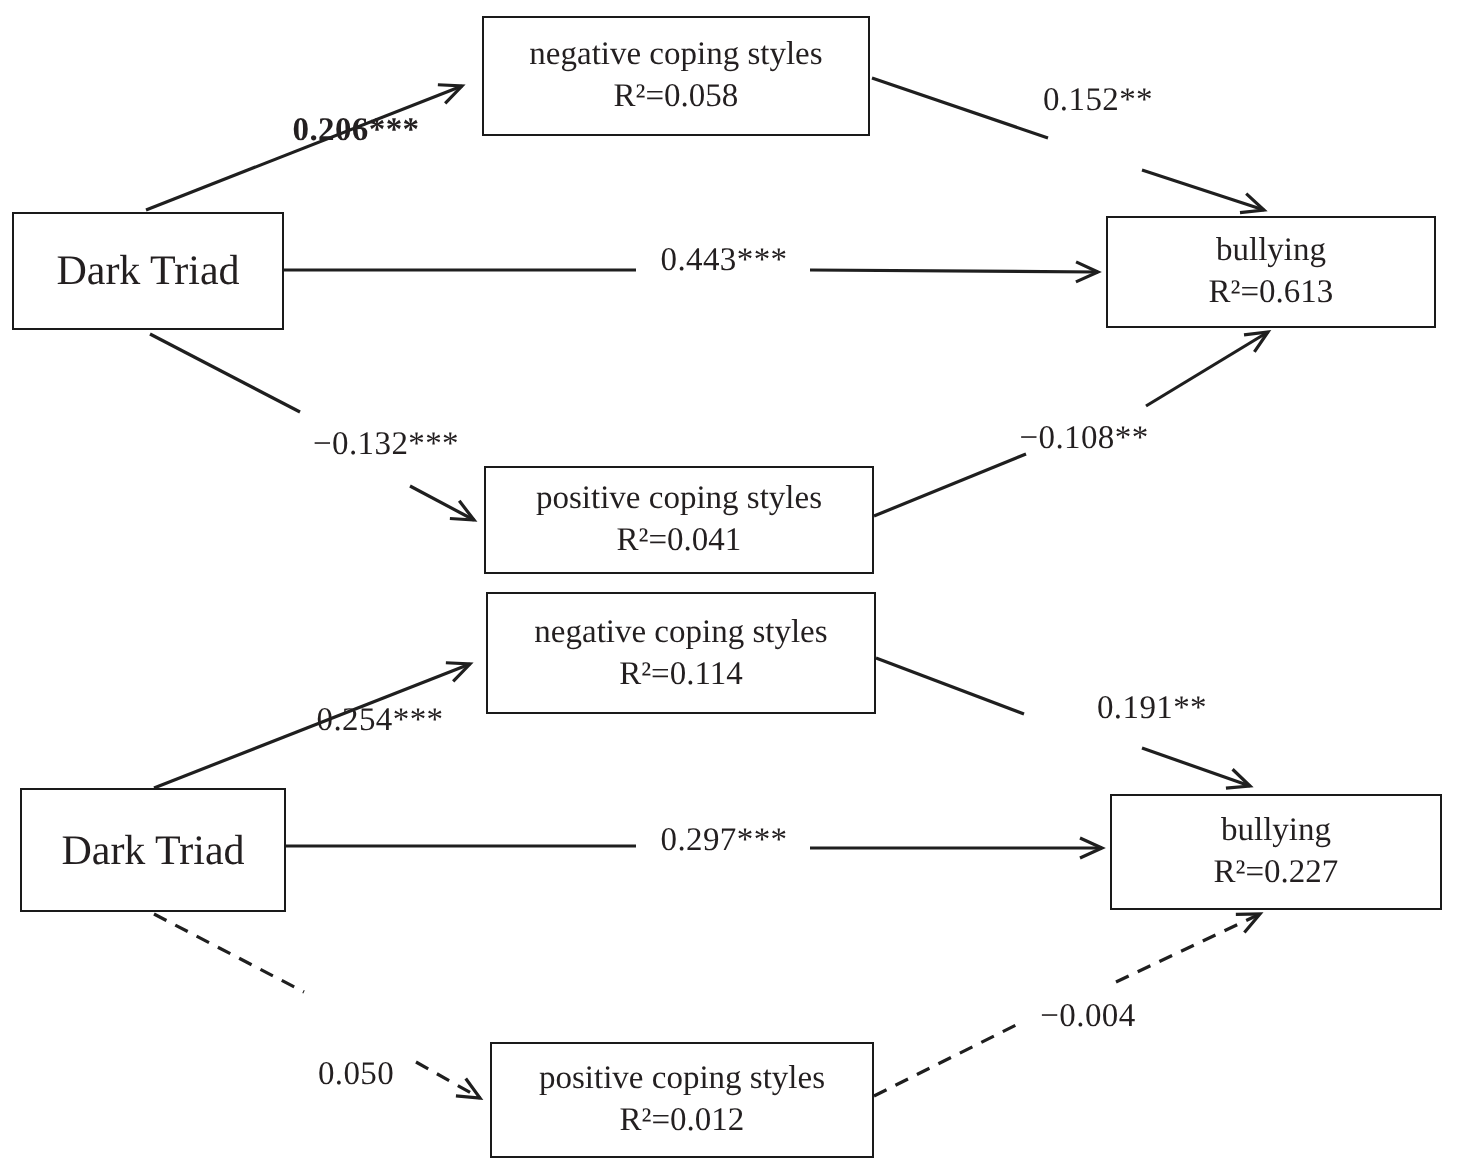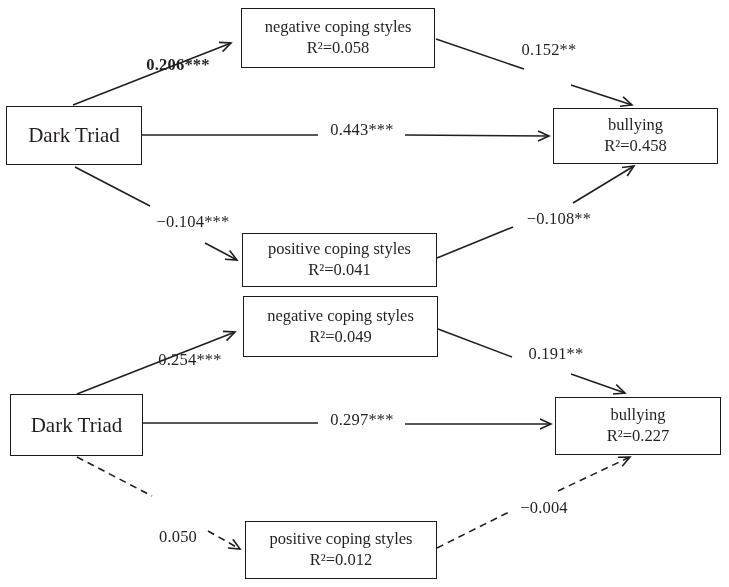--- a/index.html
+++ b/index.html
@@ -116,47 +116,47 @@
     <div>R²=0.058</div>
   </div>
 
   <div class="node" style="left:242px; top:233px; width:195px; height:54px;">
     <div>positive coping styles</div>
     <div>R²=0.041</div>
   </div>
 
   <div class="node" style="left:553px; top:108px; width:165px; height:56px;">
     <div>bullying</div>
-    <div>R²=0.458</div>
+    <div>R²=0.613</div>
   </div>
 
   <div class="node" style="left:10px; top:394px; width:133px; height:62px;">
     <div class="lg">Dark Triad</div>
   </div>
 
   <div class="node" style="left:243px; top:296px; width:195px; height:61px;">
     <div>negative coping styles</div>
-    <div>R²=0.049</div>
+    <div>R²=0.114</div>
   </div>
 
   <div class="node" style="left:245px; top:521px; width:192px; height:58px;">
     <div>positive coping styles</div>
     <div>R²=0.012</div>
   </div>
 
   <div class="node" style="left:555px; top:397px; width:166px; height:58px;">
     <div>bullying</div>
     <div>R²=0.227</div>
   </div>
 
   <div class="coef" style="left:178px; top:65px;font-weight:bold;">0.206***</div>
   <div class="coef" style="left:549px; top:50px;">0.152**</div>
   <div class="coef" style="left:362px; top:130px;">0.443***</div>
-  <div class="coef" style="left:193px; top:222px;">−0.104***</div>
-  <div class="coef" style="left:559px; top:219px;">−0.108**</div>
+  <div class="coef" style="left:193px; top:222px;">−0.132***</div>
+  <div class="coef" style="left:542px; top:219px;">−0.108**</div>
 
   <div class="coef" style="left:190px; top:360px;">0.254***</div>
-  <div class="coef" style="left:556px; top:354px;">0.191**</div>
+  <div class="coef" style="left:576px; top:354px;">0.191**</div>
   <div class="coef" style="left:362px; top:420px;">0.297***</div>
   <div class="coef" style="left:178px; top:510px;margin-top:27px;">0.050</div>
   <div class="coef" style="left:544px; top:508px;text-align:right;">−0.004</div>
 
 </div>
 
 </body></html>

